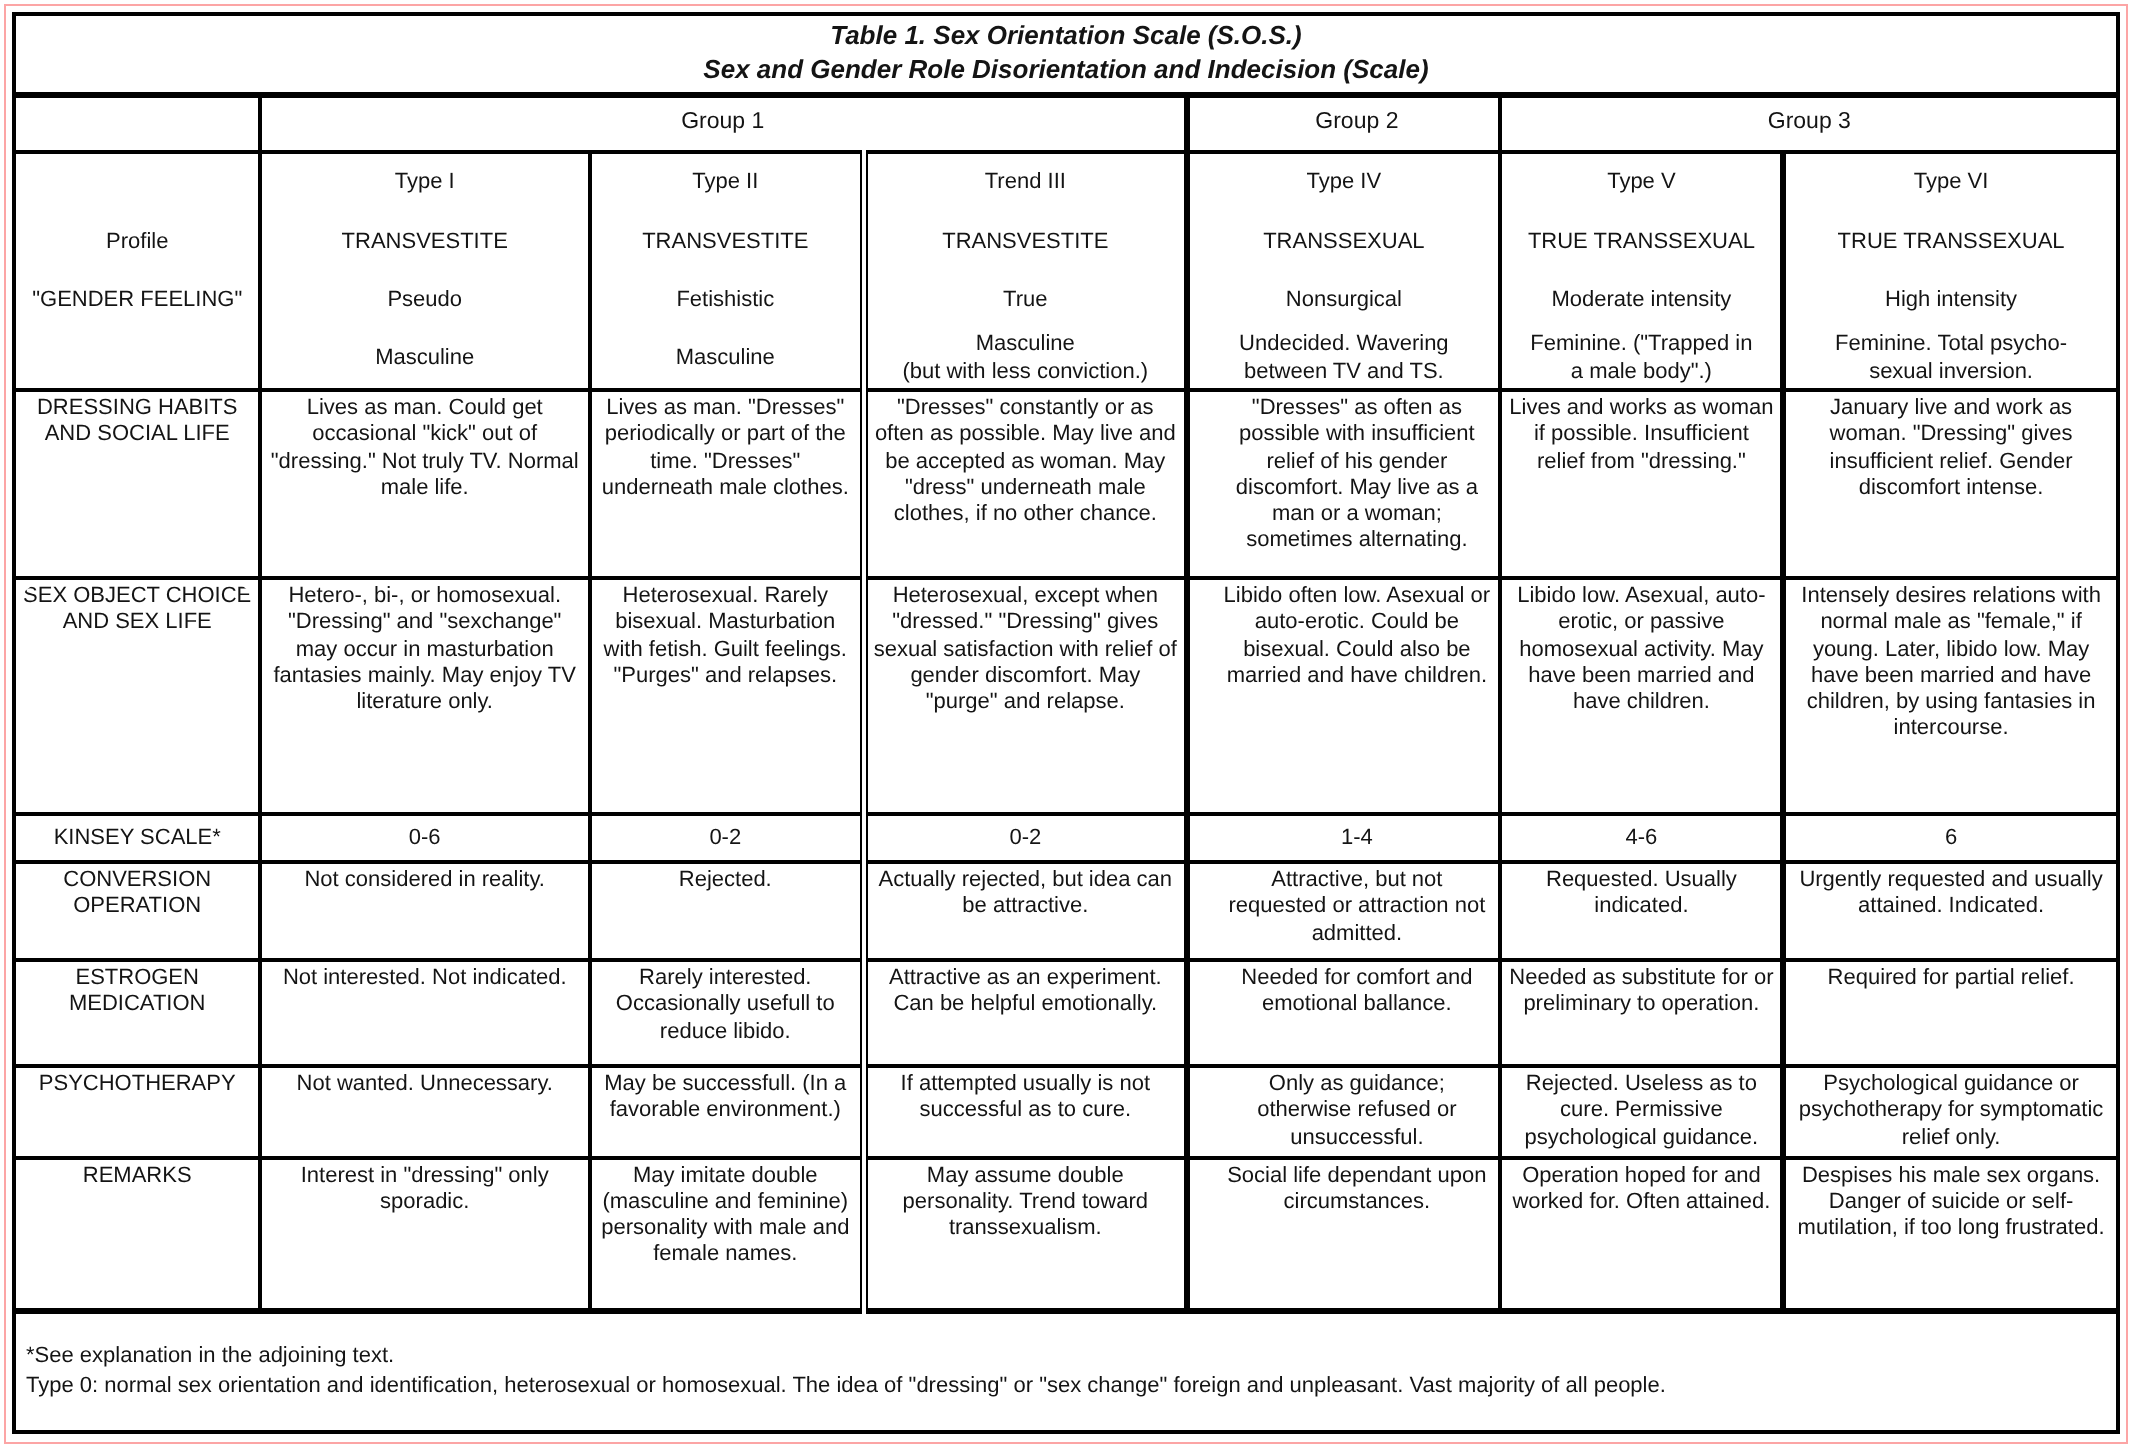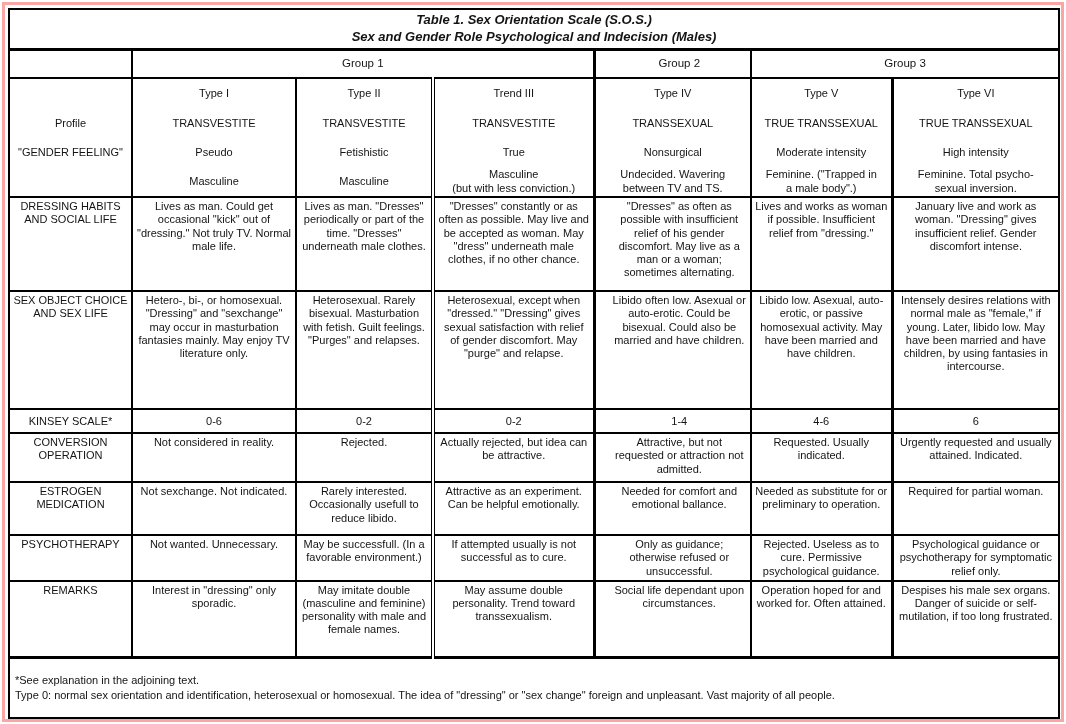--- a/index.html
+++ b/index.html
@@ -3,21 +3,21 @@
 <meta charset="utf-8">
 <style>
   * { box-sizing: border-box; }
   html,body { margin:0; padding:0; background:#ffffff; }
   body {
     font-family: "Liberation Sans", sans-serif;
     color:#141414;
     width:1066px; height:724px;
   }
   .page { width:1066px; height:724px; padding:2px; }
-  .frame { border:3px solid #fca5a5; height:100%; padding:3px; background:#fff; }
+  .frame { border:1px solid #fca5a5; height:100%; padding:3px; background:#fff; }
   table.sos {
     border-collapse:collapse;
     width:100%;
     table-layout:fixed;
     background:#fff;
   }
   td {
     border:2px solid #000;
     padding:2px 3px;
     text-align:center;
@@ -78,21 +78,21 @@
           <col style="width:161px">
     <col style="width:157px">
           <col style="width:141px">
           <col style="width:167px">
   </colgroup>
 
   <tbody>
           <tr class="title-row">
     <td colspan="7">
       <div>Table 1. Sex Orientation Scale (S.O.S.)</div>
-      <div>Sex and Gender Role Psychological and Indecision (Males)</div>
+      <div>Sex and Gender Role Disorientation and Indecision (Scale)</div>
     </td>
   </tr>
 
   <tr class="group-row">
     <td class="rowlabel"></td>
     <td colspan="3">Group 1</td>
     <td class="c4">Group 2</td>
     <td colspan="2">Group 3</td>
   </tr>
 
@@ -194,26 +194,26 @@
     <td>Not considered in reality.</td>
     <td>Rejected.</td>
     <td class="c3">Actually rejected, but idea can be attractive.</td>
     <td class="c4">Attractive, but not requested or attraction not admitted.</td>
     <td>Requested. Usually indicated.</td>
     <td class="c6">Urgently requested and usually attained. Indicated.</td>
   </tr>
 
   <tr class="row-estrogen">
     <td class="rowlabel">ESTROGEN MEDICATION</td>
-    <td>Not sexchange. Not indicated.</td>
+    <td>Not interested. Not indicated.</td>
     <td>Rarely interested. Occasionally usefull to reduce libido.</td>
     <td class="c3">Attractive as an experiment. Can be helpful emotionally.</td>
     <td class="c4">Needed for comfort and emotional ballance.</td>
     <td>Needed as substitute for or preliminary to operation.</td>
-    <td class="c6">Required for partial woman.</td>
+    <td class="c6">Required for partial relief.</td>
   </tr>
 
   <tr class="row-psycho">
     <td class="rowlabel">PSYCHOTHERAPY</td>
     <td>Not wanted. Unnecessary.</td>
     <td>May be successfull. (In a favorable environment.)</td>
     <td class="c3">If attempted usually is not successful as to cure.</td>
     <td class="c4">Only as guidance; otherwise refused or unsuccessful.</td>
     <td>Rejected. Useless as to cure. Permissive psychological guidance.</td>
     <td class="c6">Psychological guidance or psychotherapy for symptomatic relief only.</td>

